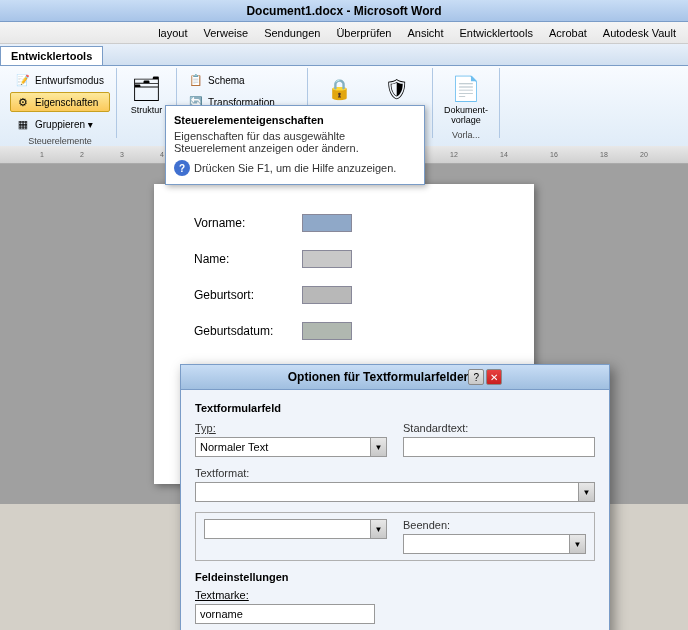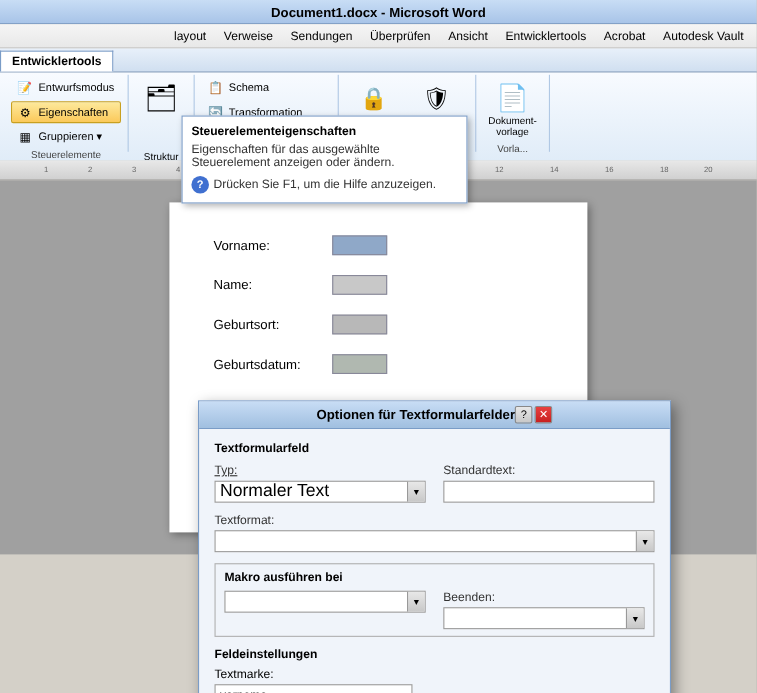--- a/index.html
+++ b/index.html
@@ -305,21 +305,21 @@
     .dialog-select-wrap {
       display: flex;
       align-items: center;
       border: 1px solid #999;
       background: #fff;
       height: 20px;
     }
     .dialog-select-text {
       flex: 1;
       padding: 0 4px;
-      font-size: 16px;
+      font-size: 11px;
     }
     .dialog-select-btn {
       width: 16px;
       height: 100%;
       background: linear-gradient(to bottom, #e8e8e8, #c8c8c8);
       border-left: 1px solid #999;
       display: flex;
       align-items: center;
       justify-content: center;
       font-size: 8px;
@@ -380,20 +380,21 @@
       margin-bottom: 8px;
     }
     .field-settings-title {
       font-size: 11px;
       font-weight: bold;
       margin-bottom: 6px;
     }
 
     .textmark-label {
       font-size: 11px;
+      text-decoration: underline;
       cursor: pointer;
       margin-bottom: 3px;
       display: block;
     }
 
     
     .xml-group {
       display: flex;
       flex-direction: column;
       gap: 2px;
@@ -454,21 +455,21 @@
         </div>
       </div>
     </div>
     <div class="ribbon-group-label">Steuerelemente</div>
   </div>
 
   <div class="ribbon-group">
     <div class="ribbon-group-content">
       <div class="ribbon-btn">
         <div class="ribbon-btn-icon" style="font-size:24px;">🗂</div>
-        <span style="font-size:9px;margin-top:32px;">Struktur</span>
+        <span style="font-size:9px;">Struktur</span>
       </div>
     </div>
     <div class="ribbon-group-label"> </div>
   </div>
 
   <div class="ribbon-group" style="min-width:120px;">
     <div class="ribbon-group-content">
       <div class="xml-group">
         <div class="ribbon-btn-small">
           <span class="small-icon">📋</span>
@@ -597,21 +598,20 @@
         <div class="dialog-col">
           <span class="dialog-col-label">Textformat:</span>
           <div class="dialog-select-wrap">
             <span class="dialog-select-text"></span>
             <div class="dialog-select-btn">▼</div>
           </div>
         </div>
       </div>
 
       <div class="macro-section">
-        <div class="macro-title">Makro ausführen bei</div>
         <div class="dialog-row" style="margin-bottom:0;">
           <div class="dialog-col">
             <div class="dialog-select-wrap">
               <span class="dialog-select-text"></span>
               <div class="dialog-select-btn">▼</div>
             </div>
           </div>
           <div class="dialog-col">
             <span class="dialog-col-label">Beenden:</span>
             <div class="dialog-select-wrap">

